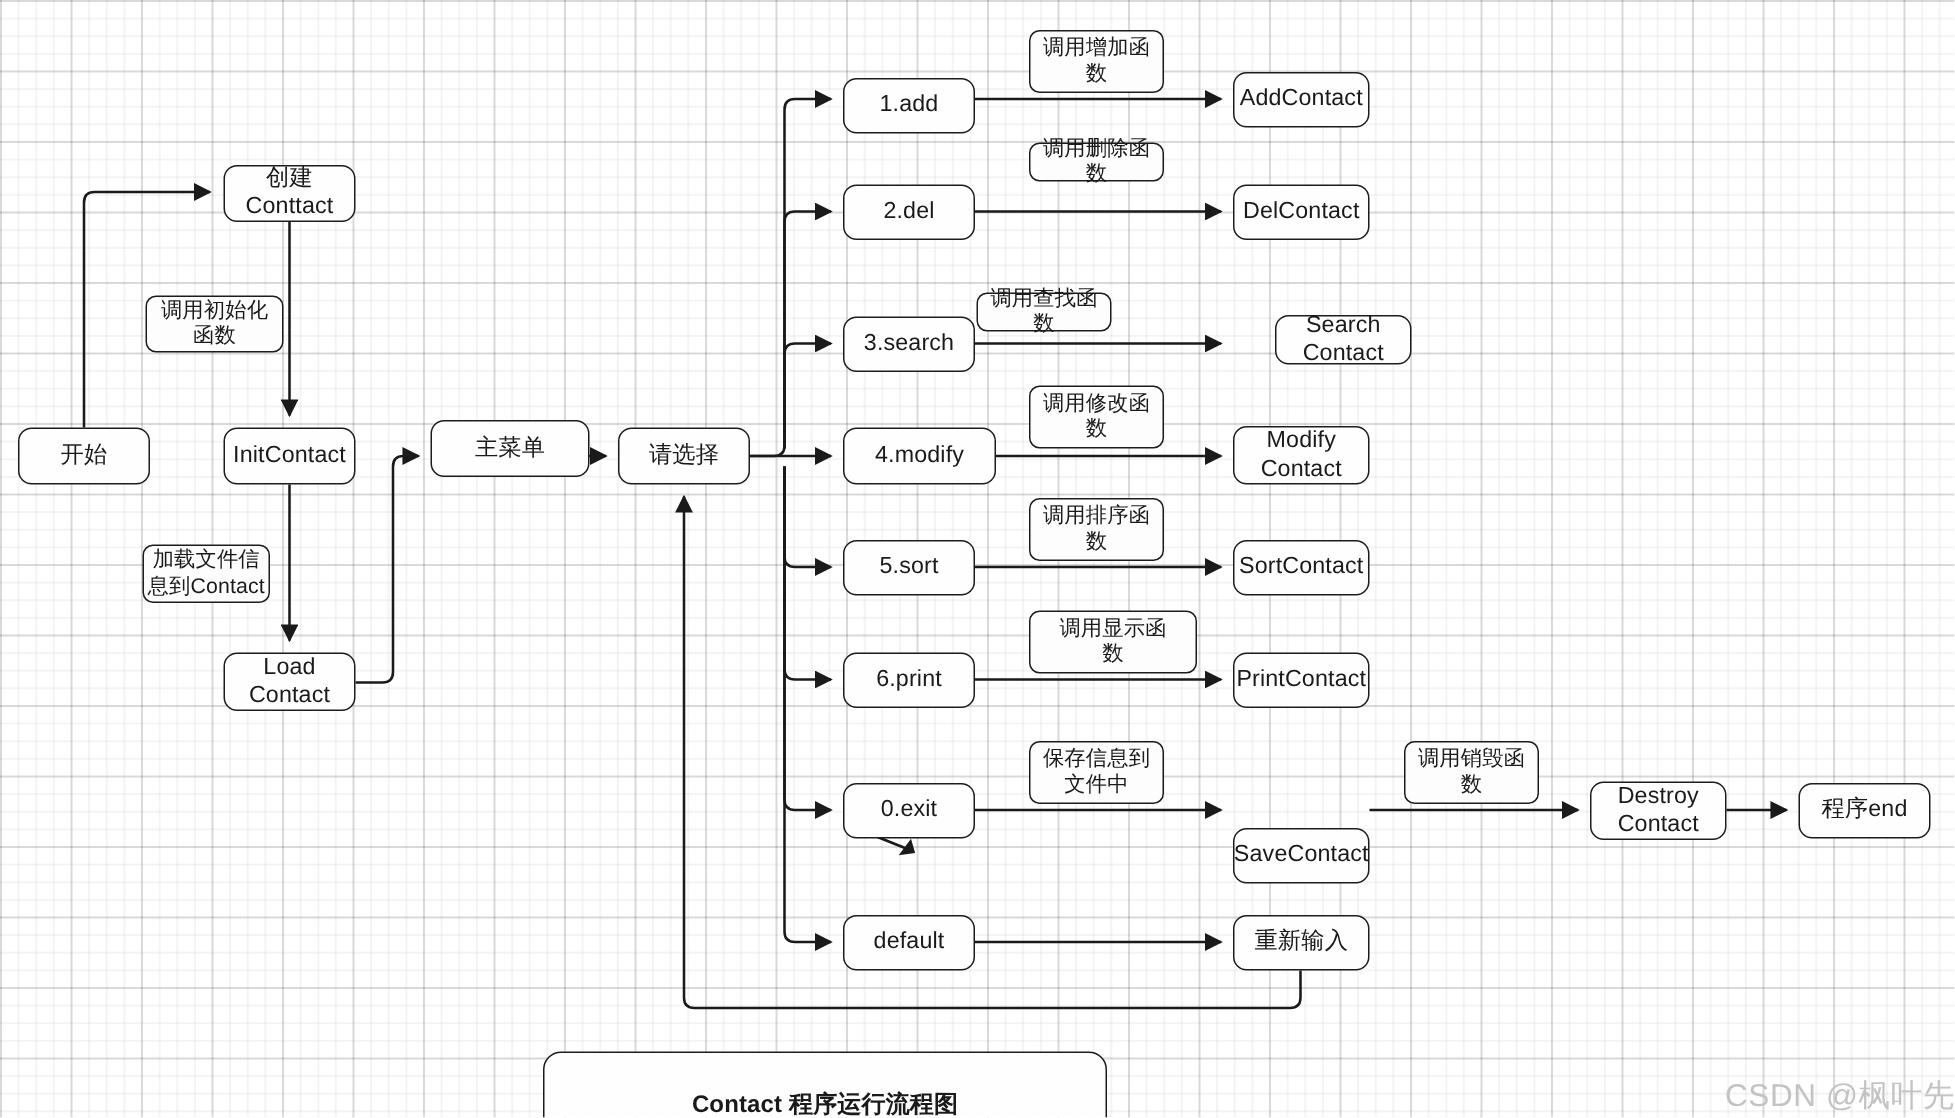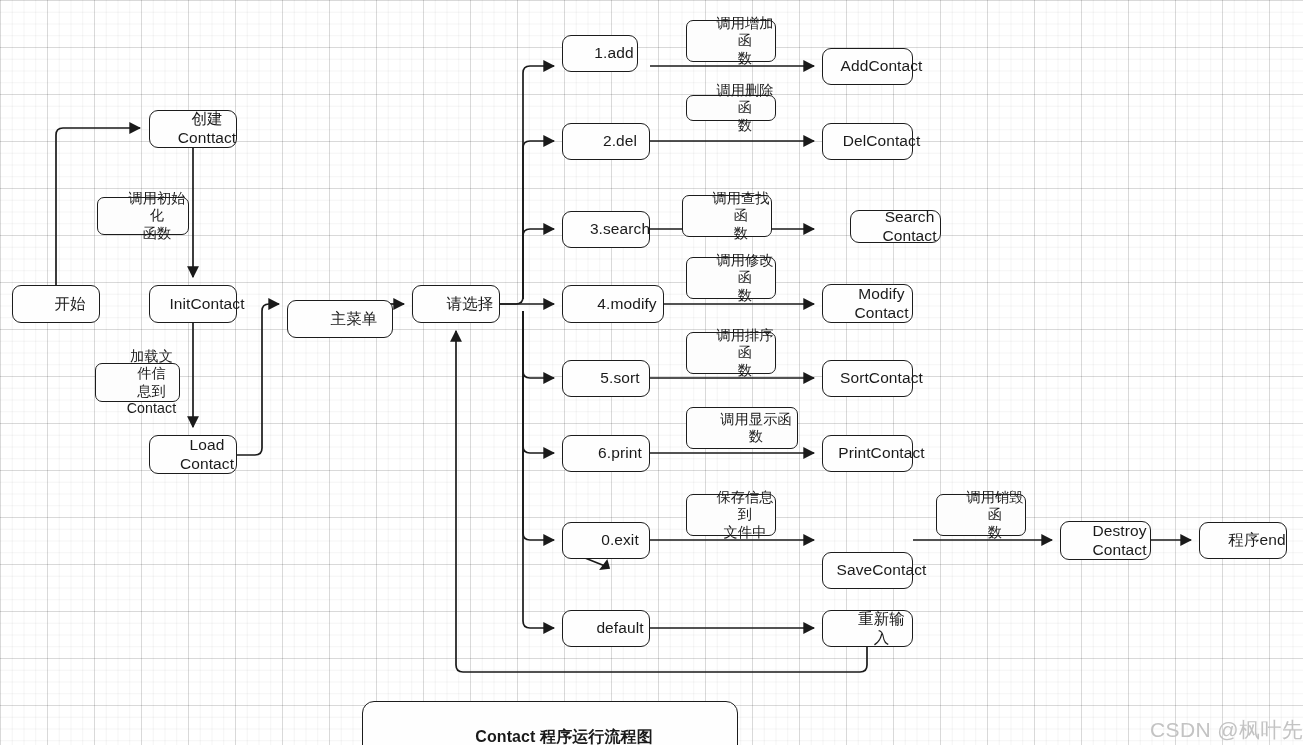--- a/index.html
+++ b/index.html
@@ -38,21 +38,20 @@
     border-radius: 9px;
     display: flex;
     align-items: center;
     justify-content: center;
     text-align: center;
     color: #1a1a1a;
     font-size: 15.5px;
     line-height: 1.22;
     white-space: pre-line;
     letter-spacing: 0.1px;
-    padding-left: 28px;
   }
   .node.label-note {
     border-radius: 7px;
     border-width: 1.3px;
     font-size: 14.2px;
     background: #fdfdfd;
   }
   .node.title-box {
     border-radius: 12px;
     font-weight: bold;
@@ -119,24 +118,24 @@
       <path d="M 607 561 L 609 568 L 601 569 z" fill="#1a1a1a"></path>
     </g>
   </svg>
 
   <div class="node" style="left:12px;top:285px;width:88px;height:38px">开始</div>
   <div class="node" style="left:149px;top:110px;width:88px;height:38px">创建
 Conttact</div>
   <div class="node" style="left:149px;top:285px;width:88px;height:38px">InitContact</div>
   <div class="node" style="left:149px;top:435px;width:88px;height:39px">Load
 Contact</div>
-  <div class="node" style="left:287px;top:300px;width:106px;height:38px">主菜单</div>
+  <div class="node" style="left:287px;top:280px;width:106px;height:38px">主菜单</div>
   <div class="node" style="left:412px;top:285px;width:88px;height:38px">请选择</div>
 
-  <div class="node" style="left:562px;top:35px;width:76px;height:37px">1.add</div>
+  <div class="node" style="left:562px;top:52px;width:88px;height:37px">1.add</div>
   <div class="node" style="left:562px;top:123px;width:88px;height:37px">2.del</div>
   <div class="node" style="left:562px;top:211px;width:88px;height:37px">3.search</div>
   <div class="node" style="left:562px;top:285px;width:102px;height:38px">4.modify</div>
   <div class="node" style="left:562px;top:360px;width:88px;height:37px">5.sort</div>
   <div class="node" style="left:562px;top:435px;width:88px;height:37px">6.print</div>
   <div class="node" style="left:562px;top:522px;width:88px;height:37px">0.exit</div>
   <div class="node" style="left:562px;top:610px;width:88px;height:37px">default</div>
 
   <div class="node" style="left:822px;top:48px;width:91px;height:37px">AddContact</div>
   <div class="node" style="left:822px;top:123px;width:91px;height:37px">DelContact</div>
@@ -153,21 +152,21 @@
   <div class="node" style="left:1199px;top:522px;width:88px;height:37px">程序end</div>
 
   <div class="node label-note" style="left:97px;top:197px;width:92px;height:38px">调用初始化
 函数</div>
   <div class="node label-note" style="left:95px;top:363px;width:85px;height:39px">加载文件信
 息到Contact</div>
   <div class="node label-note" style="left:686px;top:20px;width:90px;height:42px">调用增加函
 数</div>
   <div class="node label-note" style="left:686px;top:95px;width:90px;height:26px">调用删除函
 数</div>
-  <div class="node label-note" style="left:682px;top:195px;width:90px;height:42px">调用查找函
+  <div class="node label-note" style="left:651px;top:195px;width:90px;height:26px">调用查找函
 数</div>
   <div class="node label-note" style="left:686px;top:257px;width:90px;height:42px">调用修改函
 数</div>
   <div class="node label-note" style="left:686px;top:332px;width:90px;height:42px">调用排序函
 数</div>
   <div class="node label-note" style="left:686px;top:407px;width:112px;height:42px">调用显示函
 数</div>
   <div class="node label-note" style="left:686px;top:494px;width:90px;height:42px">保存信息到
 文件中</div>
   <div class="node label-note" style="left:936px;top:494px;width:90px;height:42px">调用销毁函

